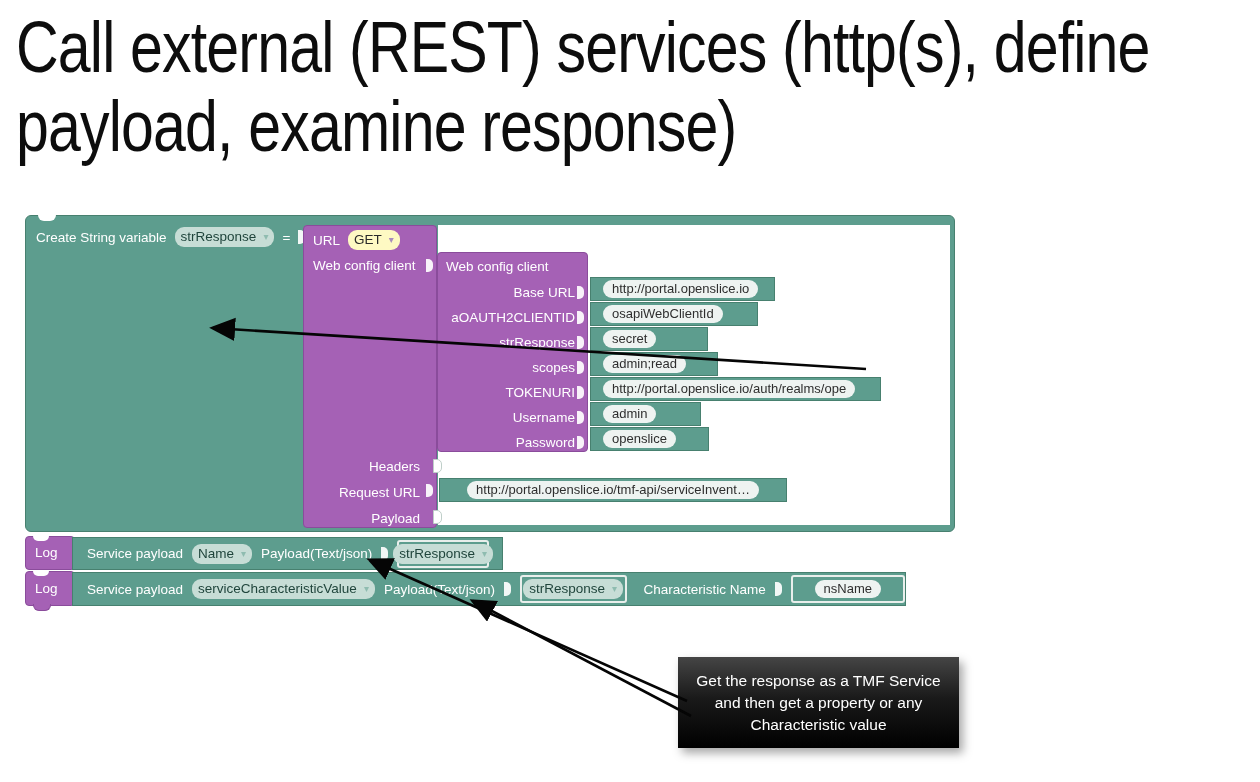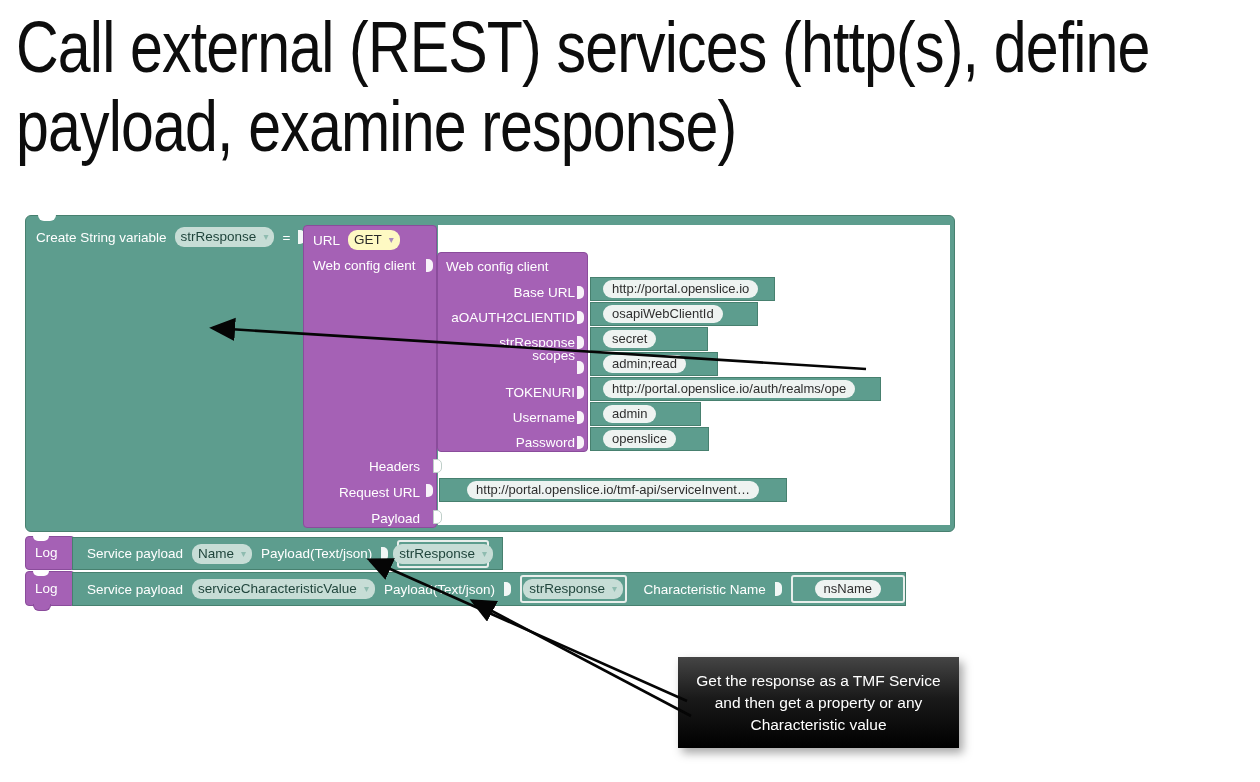--- a/index.html
+++ b/index.html
@@ -99,21 +99,21 @@
 
     <div class="blk-label url-label" style="top:282px;">Payload</div>
     <div class="socket-out" style="top:284px;"></div>
   </div>
 
   <div class="purple" style="position:absolute; left:437px; top:252px; width:151px; height:200px; border-radius:4px; z-index:3;">
     <div class="blk-label" style="position:absolute; left:8px; top:6px;">Web config client</div>
     <div class="blk-label cfg-label" style="top:27px;">Base URL</div>
     <div class="blk-label cfg-label" style="top:52px;">aOAUTH2CLIENTID</div>
     <div class="blk-label cfg-label" style="top:77px;">strResponse</div>
-    <div class="blk-label cfg-label" style="top:90px;">scopes</div>
+    <div class="blk-label cfg-label" style="top:102px;">scopes</div>
     <div class="blk-label cfg-label" style="top:127px;">TOKENURI</div>
     <div class="blk-label cfg-label" style="top:152px;">Username</div>
     <div class="blk-label cfg-label" style="top:177px;">Password</div>
     <div class="socket-abs" style="right:3px; top:33px;"></div>
     <div class="socket-abs" style="right:3px; top:58px;"></div>
     <div class="socket-abs" style="right:3px; top:83px;"></div>
     <div class="socket-abs" style="right:3px; top:108px;"></div>
     <div class="socket-abs" style="right:3px; top:133px;"></div>
     <div class="socket-abs" style="right:3px; top:158px;"></div>
     <div class="socket-abs" style="right:3px; top:183px;"></div>

